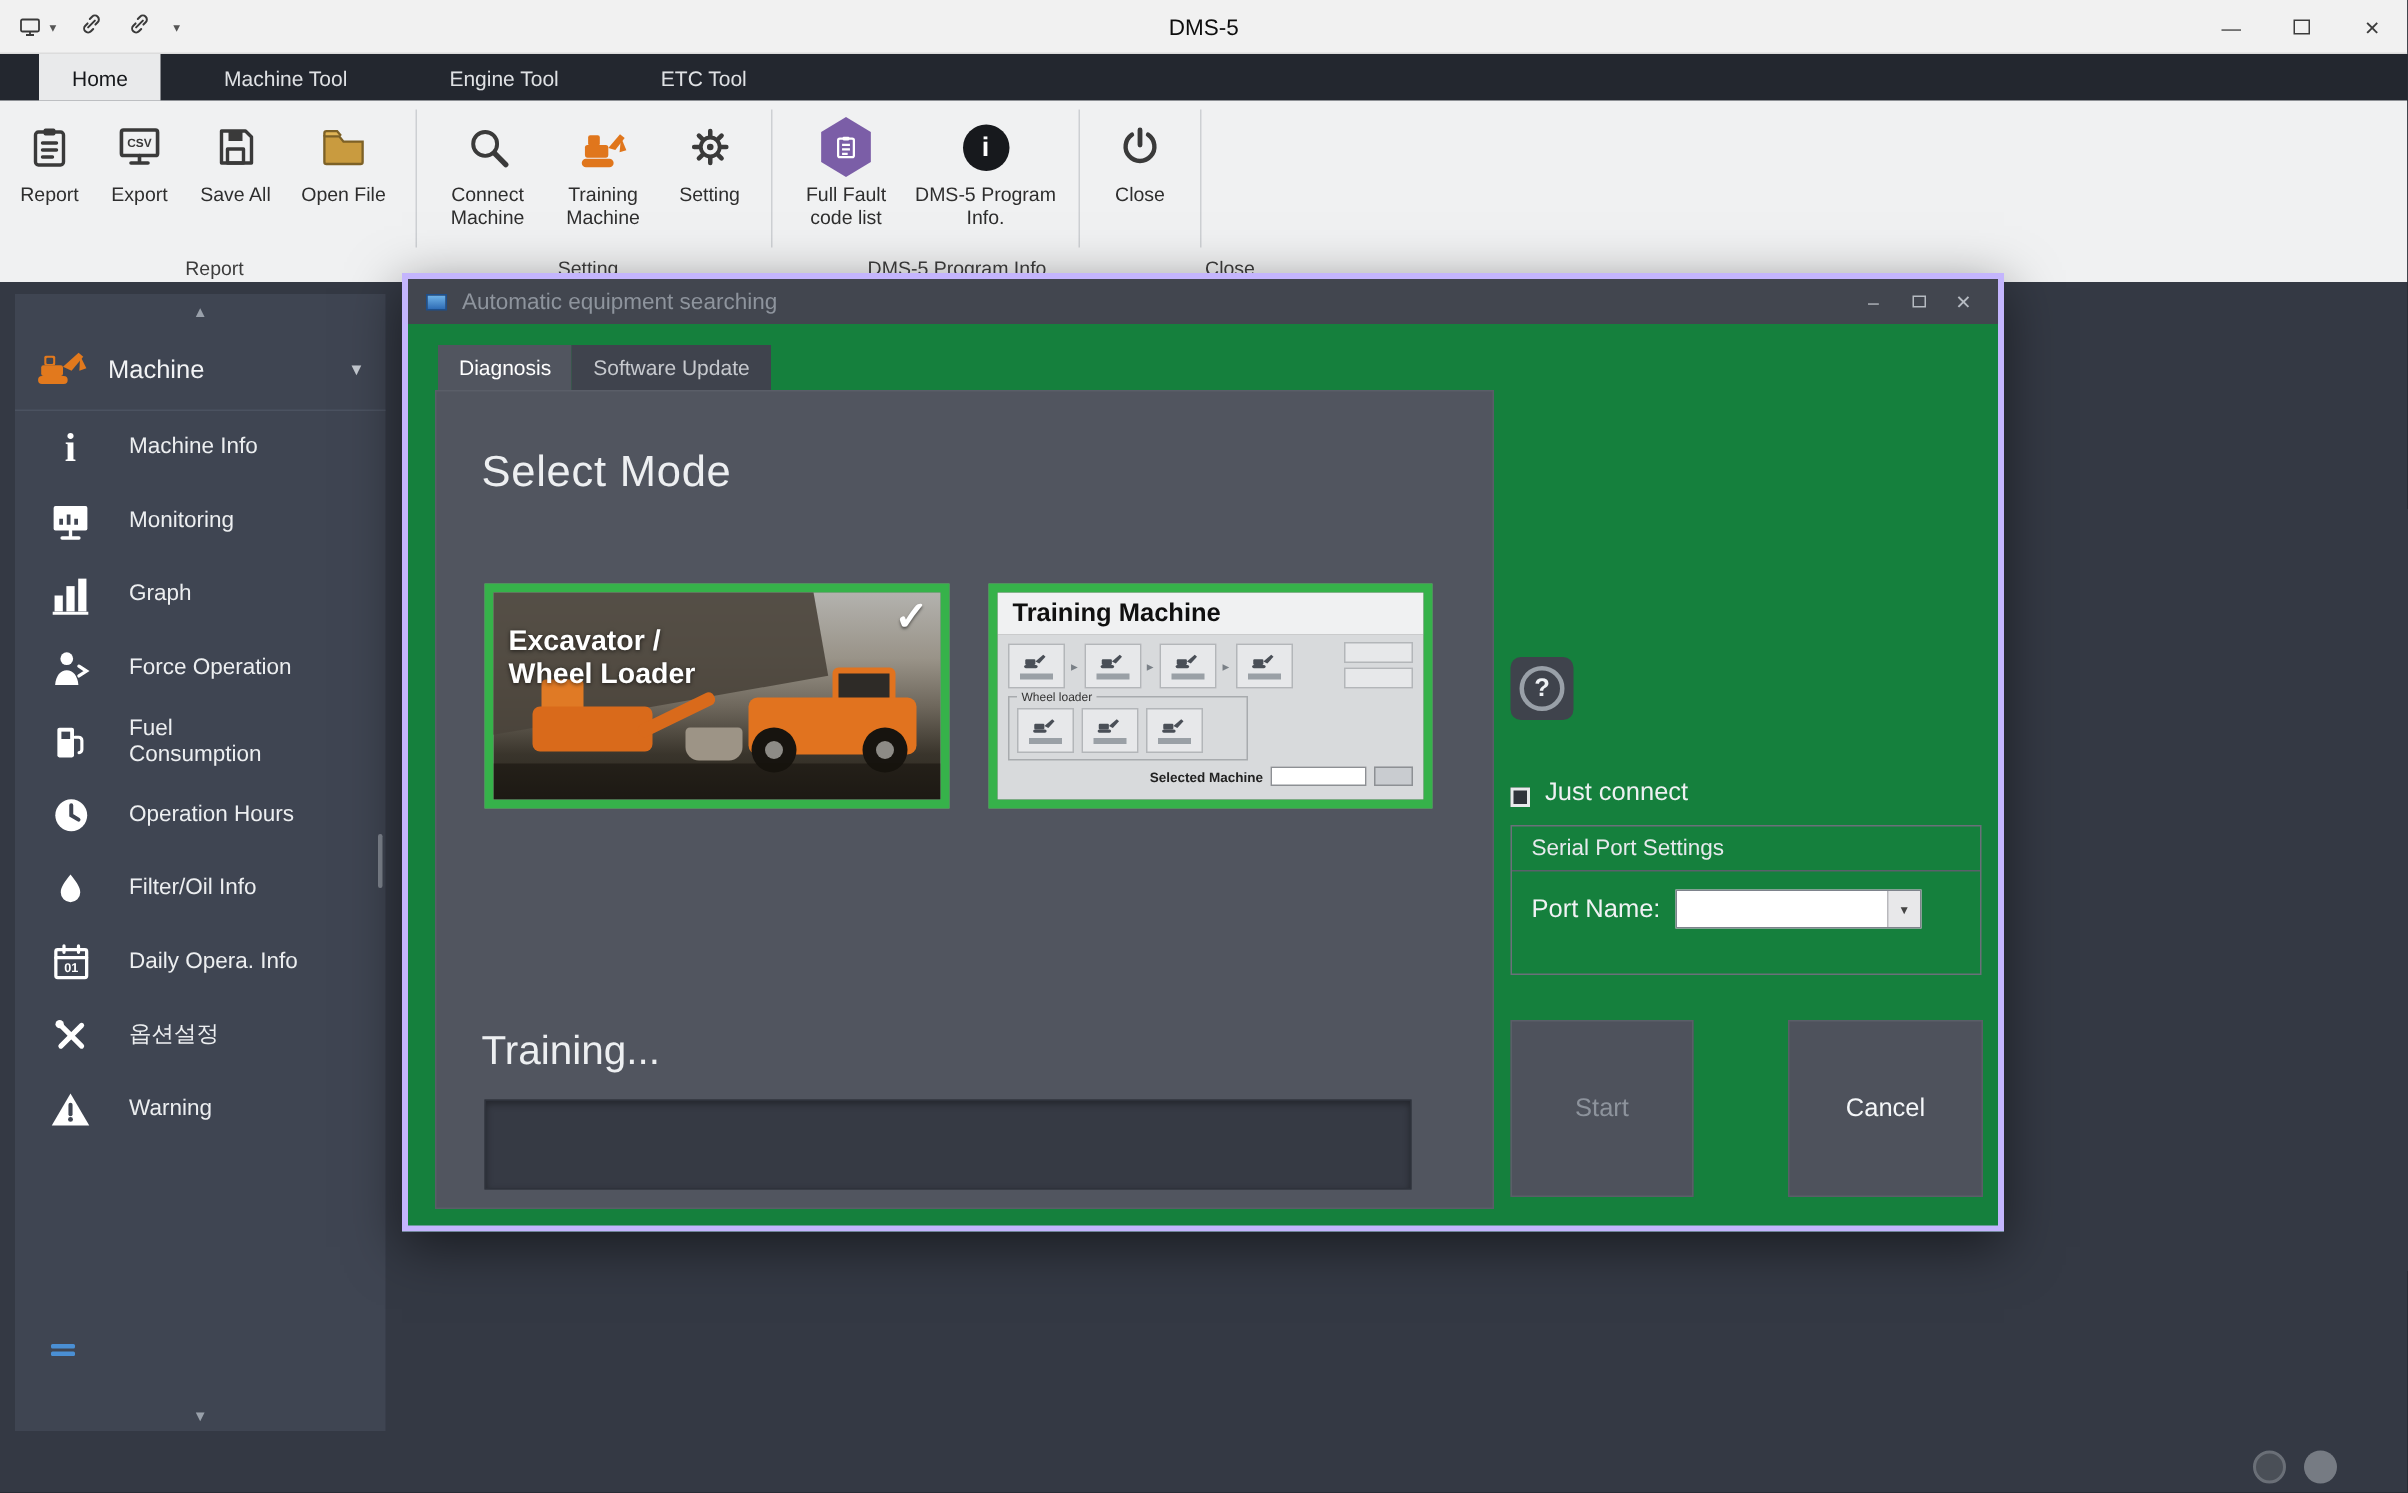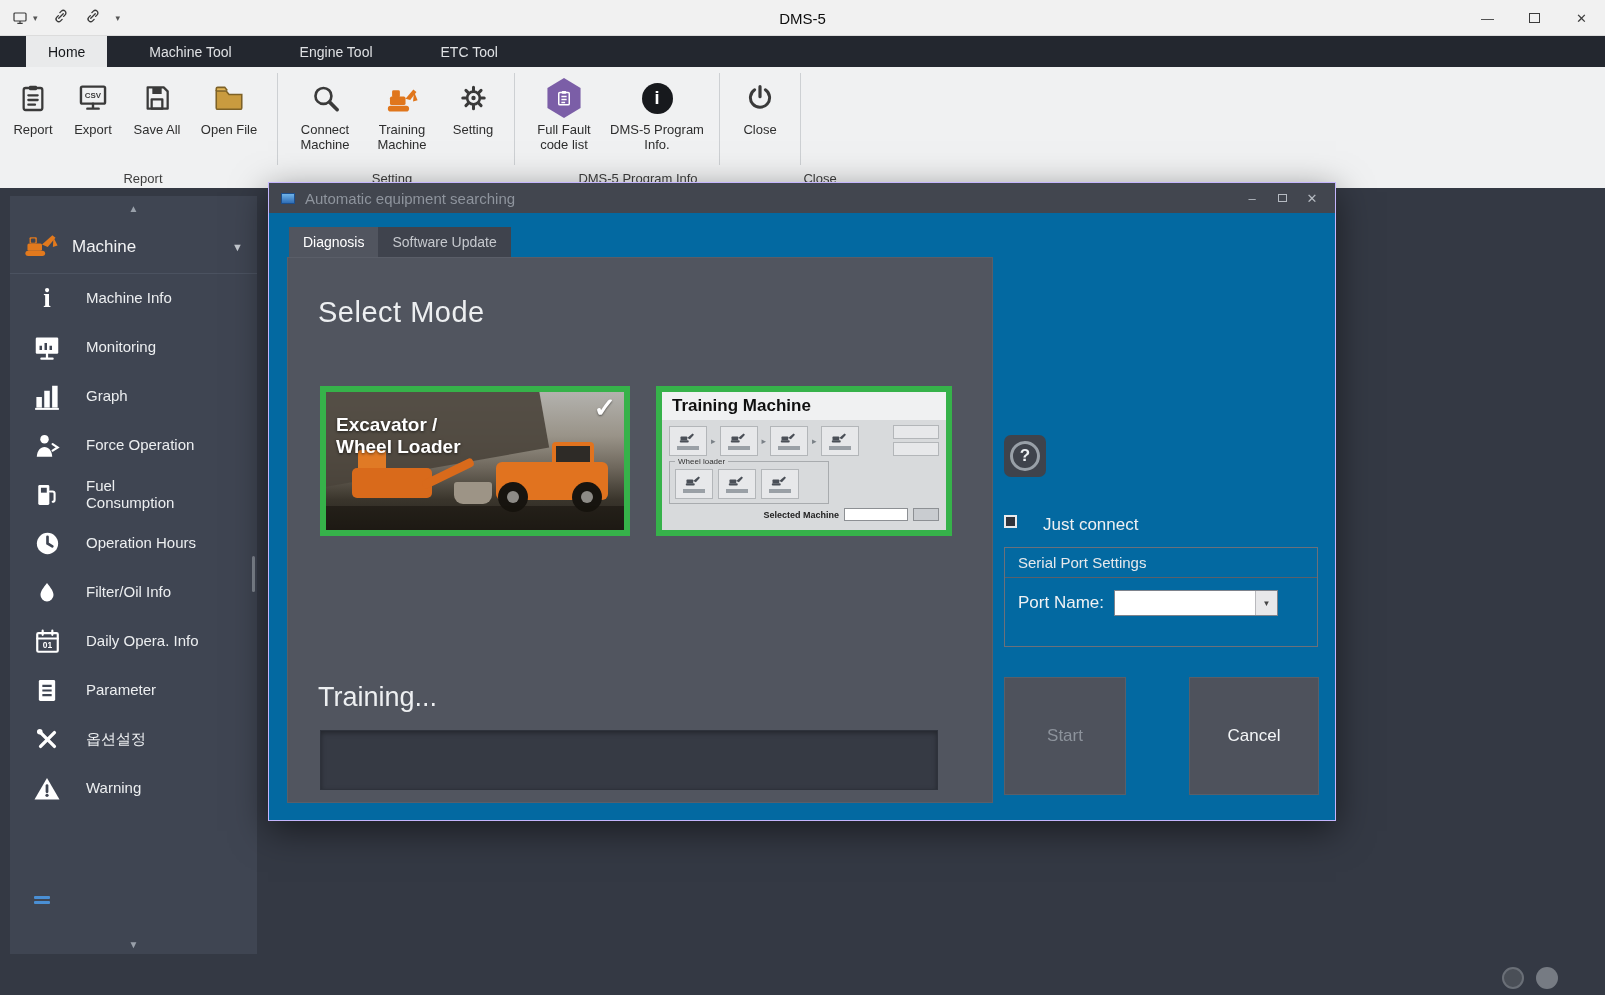--- a/index.html
+++ b/index.html
@@ -41,21 +41,21 @@
   .side-item{height:49px;display:flex;align-items:center;padding-left:20px;gap:22px;color:#fff;}
   .side-ic{width:34px;height:34px;display:flex;align-items:center;justify-content:center;color:#fff;flex:0 0 34px;}
   .side-label{font-size:15px;color:#eceef0;line-height:1.12;white-space:pre-line;}
   .side-down{position:absolute;bottom:4px;left:0;width:100%;display:flex;justify-content:center;font-size:10px;color:#99a0aa;}
   .side-partial{position:absolute;left:24px;bottom:50px;display:flex;flex-direction:column;gap:2px;}
   .side-partial i{display:block;width:16px;height:3px;background:#4a8fd4;border-radius:1px;}
   .side-thumb{position:absolute;right:2px;top:360px;width:3px;height:36px;background:#9aa0a8;opacity:.7;border-radius:2px;}
   .info-glyph{font-size:27px;font-weight:bold;color:#fff;font-family:"Liberation Serif",serif;}
 
   
-  .dialog{position:absolute;left:268px;top:182px;width:1068px;height:639px;background:#0369a1;border:1px solid #c4b5fd;box-shadow:0 10px 34px rgba(0,0,0,.5);}
+  .dialog{position:absolute;left:268px;top:182px;width:1068px;height:639px;background:#15803d;border:4px solid #c4b5fd;box-shadow:0 10px 34px rgba(0,0,0,.5);}
   .dlg-titlebar{position:absolute;top:0;left:0;width:100%;height:30px;background:#42464f;display:flex;align-items:center;padding:0 8px;}
   .dlg-icon{width:14px;height:11px;background:linear-gradient(#6fb3e8,#2f6db6);border:1px solid #1d4f8c;margin-left:4px;}
   .dlg-title{margin-left:10px;font-size:15px;color:#8e949d;}
   .dlg-controls{margin-left:auto;display:flex;}
   .dlg-win-btn{width:30px;height:28px;display:flex;align-items:center;justify-content:center;color:#b6bbc2;font-size:13px;}
   .dlg-max-box{width:9px;height:8px;border:1.4px solid #b6bbc2;display:inline-block;}
   .dlg-tabs{position:absolute;left:20px;top:44px;display:flex;}
   .dtab{height:30px;display:flex;align-items:center;justify-content:center;font-size:14px;padding:0 14px;}
   .dtab.active{background:#51555f;color:#fff;}
   .dtab.inactive{background:#3f434d;color:#c6c9ce;}
@@ -93,21 +93,21 @@
   .c2-group{margin-top:5px;border:1px solid #a8abae;position:relative;padding:7px 5px 4px;display:flex;gap:5px;width:160px;}
   .c2-group-label{position:absolute;top:-5px;left:5px;font-size:8px;background:#d8dadc;padding:0 3px;color:#333;}
   .c2-bottom{margin-top:4px;display:flex;justify-content:flex-end;align-items:center;gap:5px;}
   .c2-sel-label{font-size:9px;font-weight:bold;color:#222;}
   .c2-input{width:64px;height:13px;background:#fff;border:1px solid #8d9094;}
   .c2-btn{width:26px;height:13px;background:#c9ccd0;border:1px solid #8d9094;}
 
   
   .help-btn{position:absolute;left:735px;top:252px;width:42px;height:42px;background:#3f434c;border-radius:7px;display:flex;align-items:center;justify-content:center;}
   .help-circle{width:30px;height:30px;border-radius:50%;border:3px solid #99a0a8;display:flex;align-items:center;justify-content:center;font-size:17px;font-weight:bold;color:#eef1f4;}
-  .just-connect{position:absolute;left:735px;top:332px;display:flex;align-items:flex-start;gap:26px;}
+  .just-connect{position:absolute;left:735px;top:332px;display:flex;align-items:flex-end;gap:10px;}
   .checkbox{width:13px;height:13px;border:2px solid #e8eaec;background:#2f333b;}
   .jc-label{font-size:17px;color:#eef0f2;}
   .serial-group{position:absolute;left:735px;top:364px;width:314px;height:100px;border:1px solid #6b707a;}
   .serial-title{height:30px;display:flex;align-items:center;padding-left:13px;font-size:15px;color:#e6e9ec;border-bottom:1px solid #5b606a;}
   .port-row{display:flex;align-items:center;padding:12px 12px 0 13px;}
   .port-label{font-size:17px;color:#f0f2f4;}
   .combo{margin-left:10px;width:164px;height:26px;background:#fff;border:1px solid #7e838c;position:relative;}
   .combo input{position:absolute;inset:0;border:0;outline:0;width:100%;height:100%;padding:0 24px 0 6px;font-size:13px;background:transparent;}
   .combo-btn{position:absolute;right:0;top:0;width:22px;height:100%;background:#e8e8ea;border-left:1px solid #b9b9bd;display:flex;align-items:center;justify-content:center;font-size:8px;color:#444;}
   .big-btn{position:absolute;width:122px;height:118px;background:#4e525c;border:1px solid #5a5f68;display:flex;align-items:center;justify-content:center;font-size:17px;}
@@ -379,29 +379,20 @@
     </div>
     <div class="side-item" data-interactable="true">
       <span class="side-ic" data-interactable="false">
         <svg width="29" height="29" viewBox="0 0 24 24" fill="none" stroke="currentColor" stroke-width="1.8" stroke-linecap="round">
             <rect x="3.5" y="5" width="17" height="15.5" rx="1"></rect>
             <path d="M8 3v3.5M16 3v3.5M3.5 9.5h17"></path>
             <text x="12" y="17.5" text-anchor="middle" font-size="7" font-weight="bold" fill="currentColor" stroke="none">01</text>
           </svg>
       </span>
       <span class="side-label" data-interactable="false">Daily Opera. Info</span>
-    </div>
-    <div class="side-item" data-interactable="true">
-      <span class="side-ic" data-interactable="false">
-        <svg width="28" height="29" viewBox="0 0 24 24">
-            <rect x="5" y="3" width="14" height="18" rx="1.2" fill="currentColor"></rect>
-            <path d="M8 8h8M8 12h8M8 16h8" stroke="#3f4552" stroke-width="1.8"></path>
-          </svg>
-      </span>
-      <span class="side-label" data-interactable="false">Parameter</span>
     </div>
     <div class="side-item" data-interactable="true">
       <span class="side-ic" data-interactable="false">
         <svg width="29" height="29" viewBox="0 0 24 24" fill="currentColor">
             <g transform="rotate(45 12 12)">
               <rect x="10.6" y="2.5" width="2.8" height="19" rx="1.4"></rect>
             </g>
             <g transform="rotate(-45 12 12)">
               <rect x="10.6" y="2.5" width="2.8" height="19" rx="1.4"></rect>
             </g>

